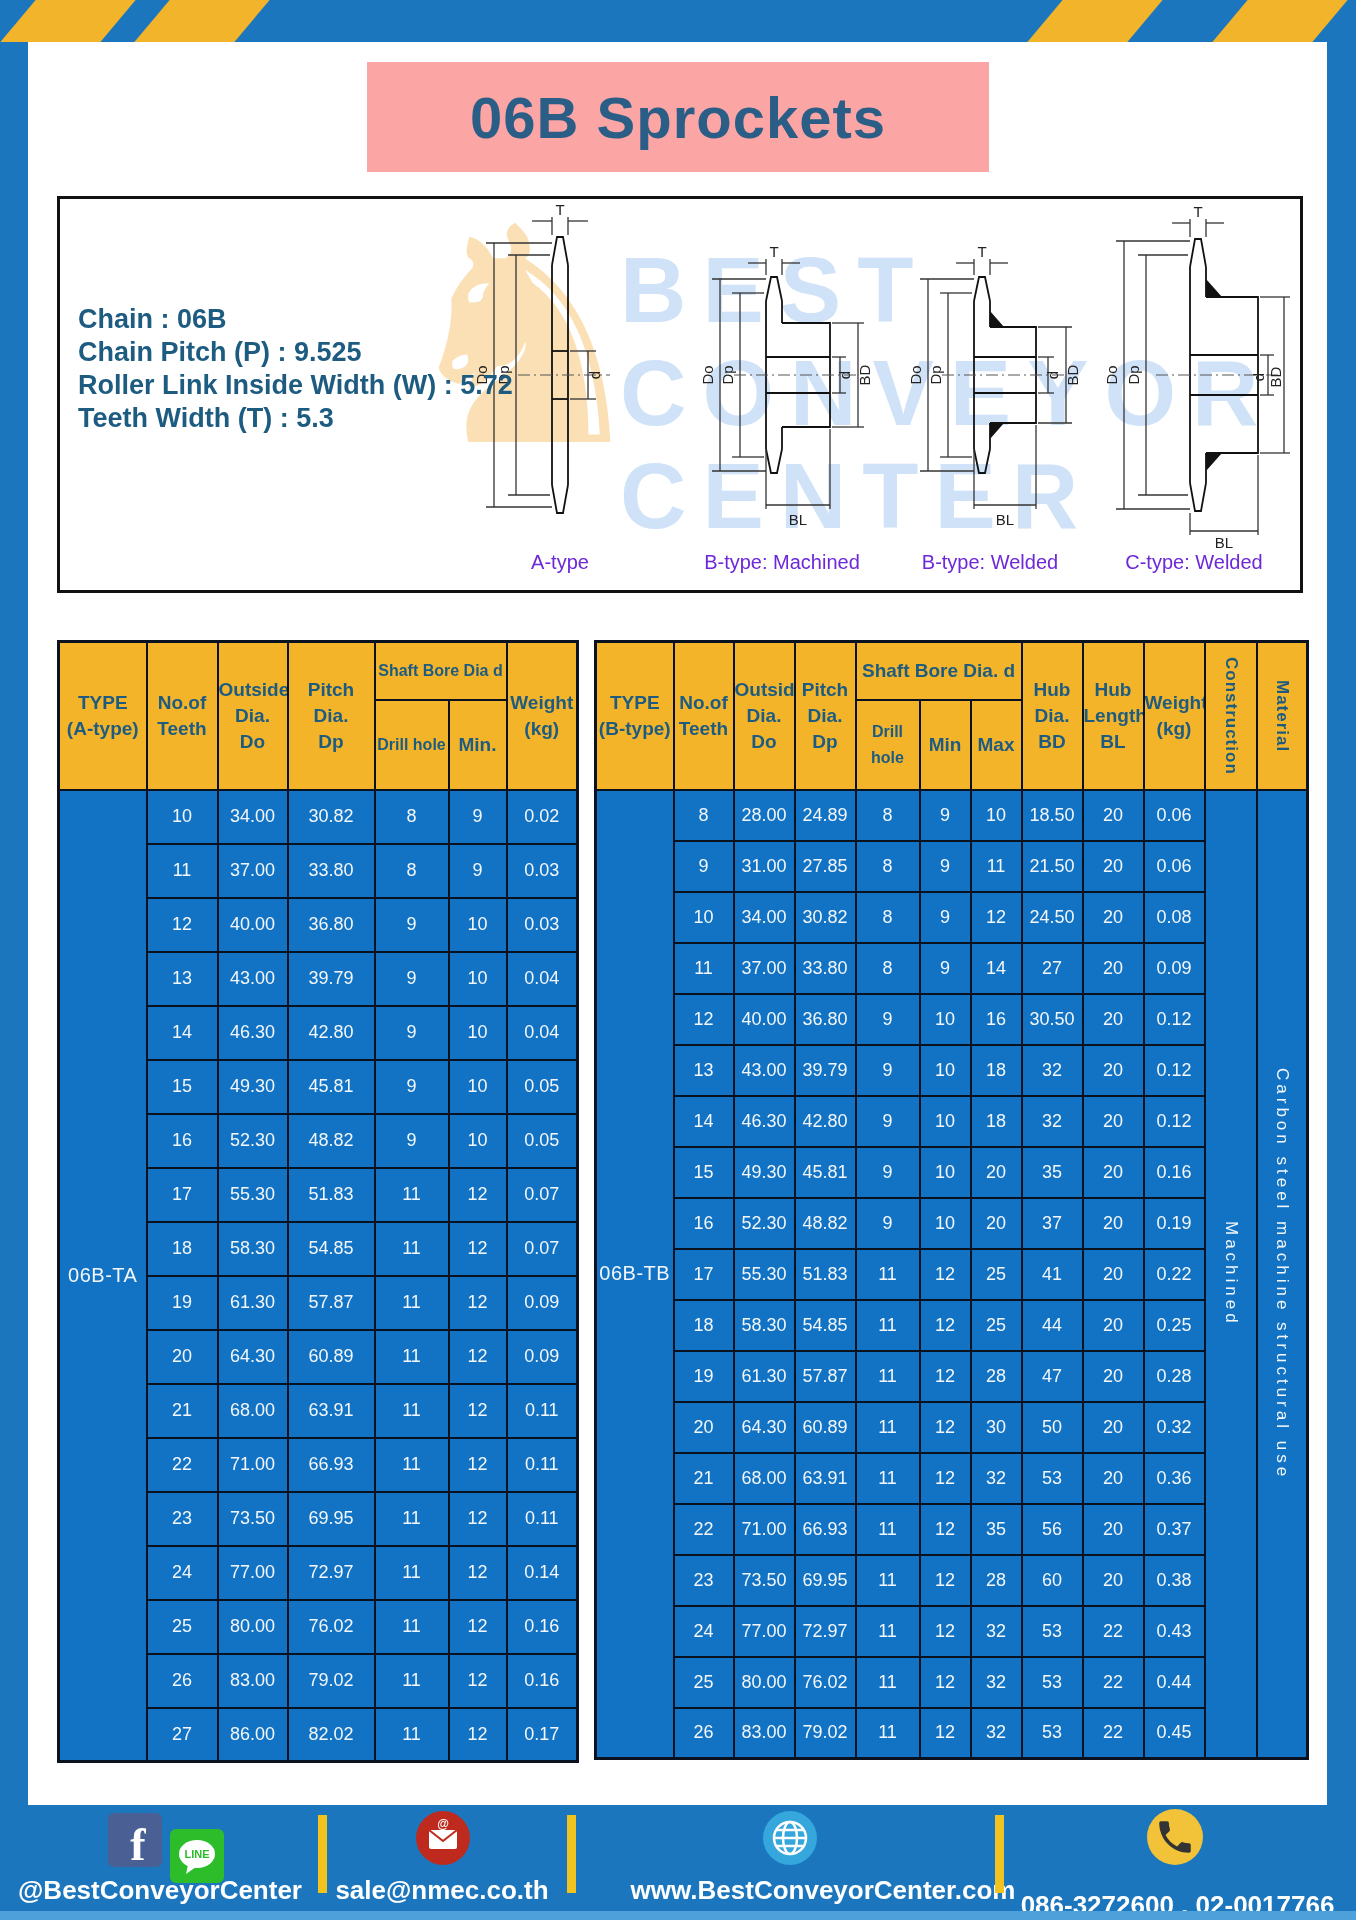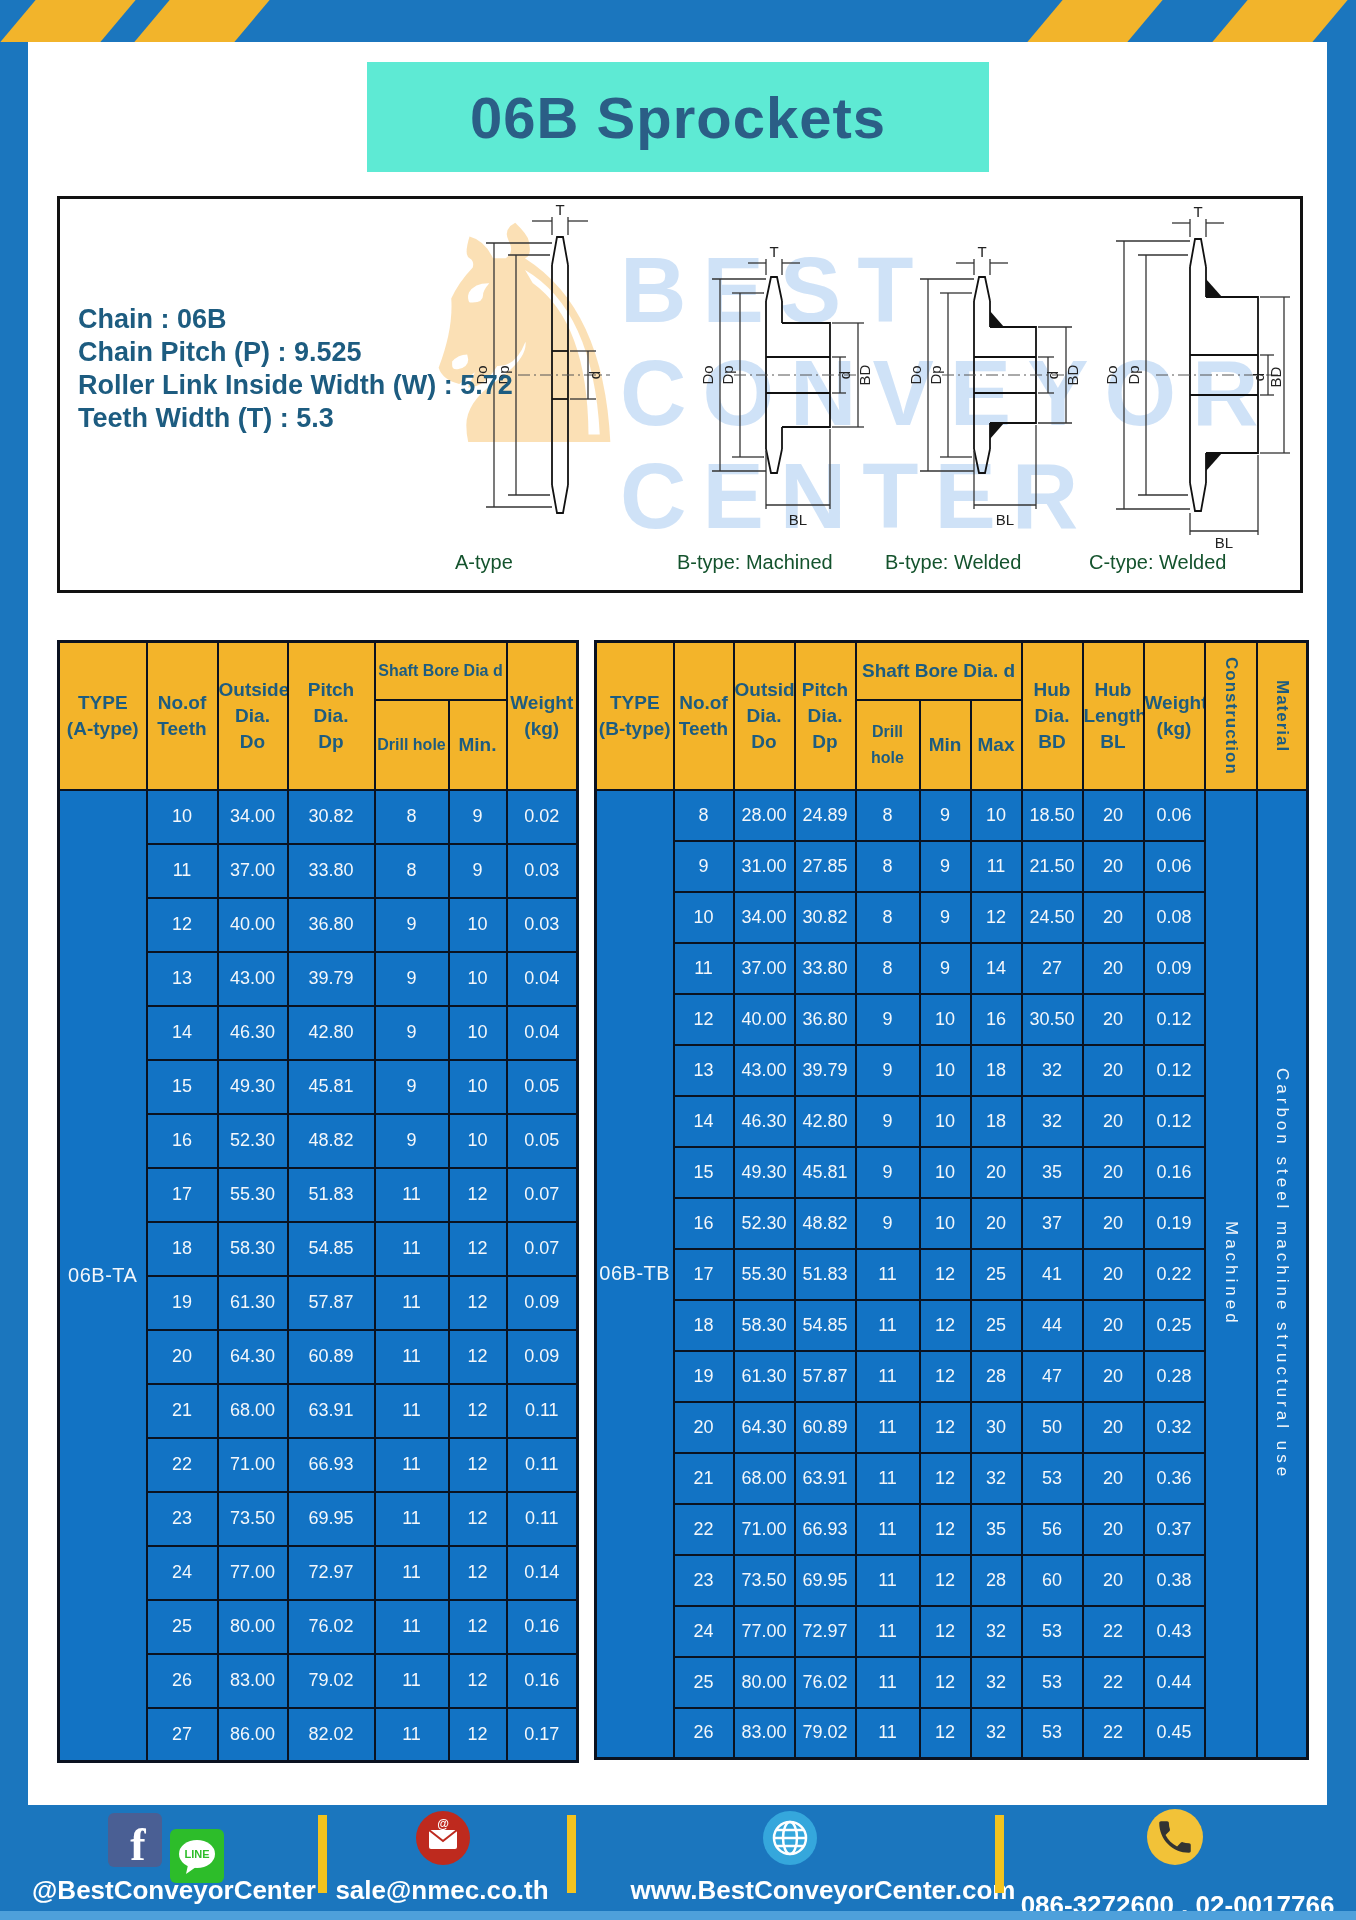--- a/index.html
+++ b/index.html
@@ -5,36 +5,36 @@
   html,body{margin:0;padding:0;background:#ffffff;}
   .page{position:relative;width:1356px;height:1920px;background:#ffffff;overflow:hidden;
         font-family:"Liberation Sans",sans-serif;}
   
   .top-band{position:absolute;left:0;top:0;width:1356px;height:42px;background:#1B76BE;overflow:hidden;z-index:5;}
   .stripe{position:absolute;top:-6px;height:54px;width:100px;background:#F2B42B;transform:skewX(-40deg);}
   .side-border{position:absolute;top:0;bottom:0;background:#1B76BE;z-index:4;}
   .side-border.left{left:0;width:28px;}
   .side-border.right{right:0;width:29px;}
   
-  .title-box{position:absolute;left:367px;top:62px;width:622px;height:110px;background:#5eead4;
+  .title-box{position:absolute;left:367px;top:62px;width:622px;height:110px;background:#fca5a5;
              display:flex;align-items:center;justify-content:center;}
   .title-box h1{margin:0;font-size:58px;font-weight:bold;color:#2B5E86;letter-spacing:1px;}
   
   .diagram-panel{position:absolute;left:57px;top:196px;width:1246px;height:397px;background:#ffffff;
                  border:3px solid #111;box-sizing:border-box;}
   .specs{position:absolute;left:18px;top:104px;z-index:3;}
   .spec-line{font-size:27px;font-weight:bold;color:#1D5C80;line-height:33px;white-space:nowrap;}
   .watermark{position:absolute;left:0;top:0;width:100%;height:100%;z-index:0;overflow:hidden;}
   .knight{position:absolute;left:330px;top:-10px;font-size:300px;color:rgba(247,186,91,0.45);
           font-family:"DejaVu Sans",sans-serif;line-height:300px;}
   .wm-text{position:absolute;left:560px;top:40px;font-size:92px;font-weight:bold;letter-spacing:16px;
            color:rgba(140,185,235,0.42);line-height:103px;white-space:nowrap;}
   .diag{position:absolute;top:6px;z-index:2;}
   .diag svg{display:block;}
-  .diag-caption{position:absolute;top:352px;width:210px;text-align:left;font-size:20px;color:#14532d;z-index:2;}
+  .diag-caption{position:absolute;top:352px;width:210px;text-align:center;font-size:20px;color:#6d28d9;z-index:2;}
   .dline{stroke:#333;stroke-width:1.3;fill:none;}
   .pline{stroke:#111;stroke-width:1.8;fill:none;}
   .cline{stroke:#555;stroke-width:1;stroke-dasharray:12 4 2 4;fill:none;}
   .dimtxt{font-size:15px;fill:#222;font-family:"Liberation Sans",sans-serif;}
   
   table.tbl{position:absolute;border-collapse:collapse;table-layout:fixed;background:#1273C4;
             border:3px solid #0A1220;}
   .tbl th,.tbl td{border:2px solid #0A1220;text-align:center;vertical-align:middle;padding:0;overflow:hidden;}
   .tbl th{background:#F3B42A;color:#1D5C80;font-weight:bold;font-size:19px;white-space:pre-line;line-height:26px;}
   .tbl th.th-small{font-size:16px;}
@@ -702,21 +702,21 @@
       </svg>
     </div>
     <div class="f-icon" style="left:170px;top:24px;">
       <svg width="54" height="54" viewBox="0 0 54 54">
         <rect x="0" y="0" width="54" height="54" rx="6" fill="#2DBD2A"></rect>
         <ellipse cx="27" cy="25" rx="18" ry="14" fill="#ffffff"></ellipse>
         <polygon points="18,36 16,45 26,38" fill="#ffffff"></polygon>
         <text x="27" y="29" text-anchor="middle" font-size="11" font-weight="bold" fill="#2DBD2A" font-family="Liberation Sans,sans-serif">LINE</text>
       </svg>
     </div>
-    <div class="f-text" style="left:24px;width:300px;text-align:center;">@BestConveyorCenter</div>
+    <div class="f-text" style="left:10px;width:300px;text-align:center;">@BestConveyorCenter</div>
 
     <div class="f-sep" style="left:318px;"></div>
 
     <div class="f-icon" style="left:415px;top:5px;">
       <svg width="56" height="56" viewBox="0 0 56 56">
         <circle cx="28" cy="28" r="27" fill="#BE2A1E"></circle>
         <rect x="14" y="20" width="28" height="19" rx="2" fill="#ffffff"></rect>
         <polyline points="14,20 28,31 42,20" fill="none" stroke="#BE2A1E" stroke-width="2"></polyline>
         <text x="28" y="18" text-anchor="middle" font-size="12" font-weight="bold" fill="#ffffff" font-family="Liberation Sans,sans-serif">@</text>
       </svg>

